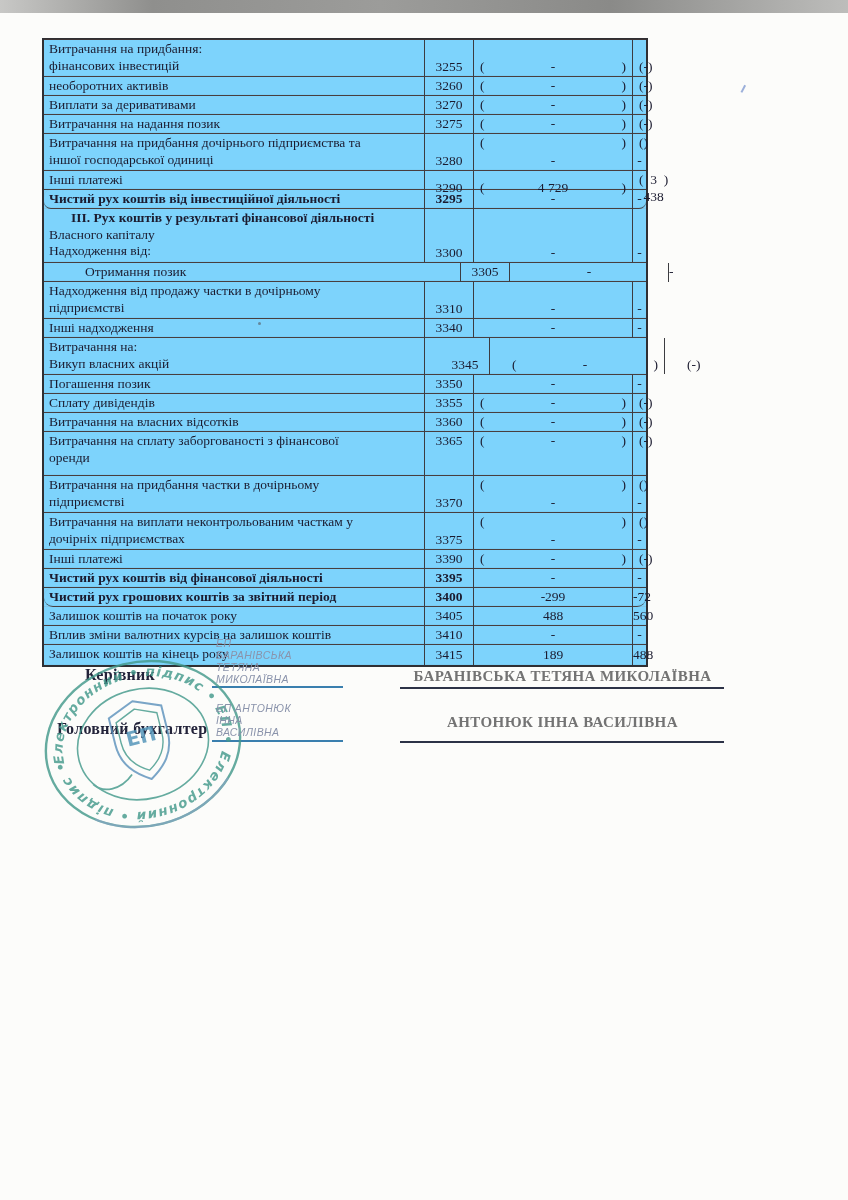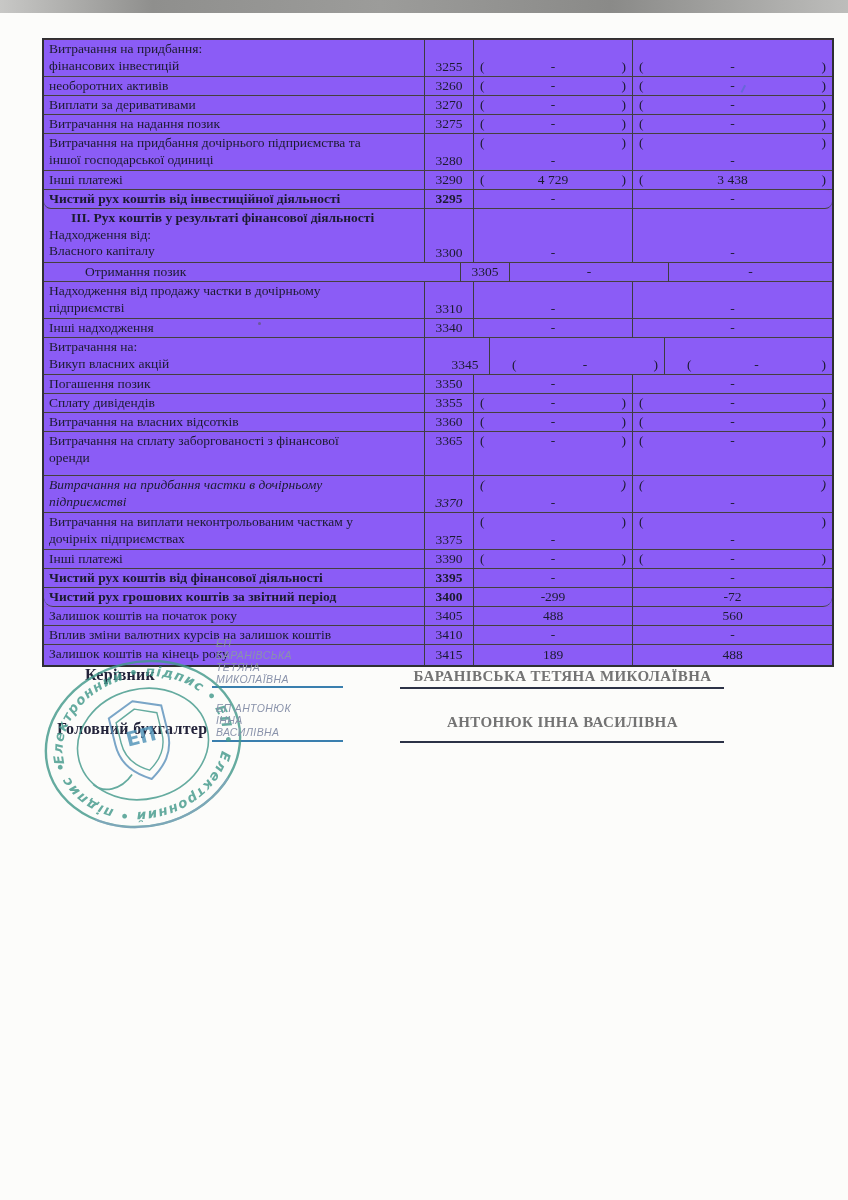--- a/index.html
+++ b/index.html
@@ -1,22 +1,22 @@
 <!DOCTYPE html>
 <html><head>
 <meta charset="utf-8">
 <style>
   html,body{margin:0;padding:0;background:#e8e8e6;}
   .page{position:relative;width:848px;height:1200px;background:#fcfcfa;overflow:hidden;
         font-family:"Liberation Serif","DejaVu Serif",serif;color:#1b1b2f;}
   .scan-band{position:absolute;left:0;top:0;width:848px;height:13px;
         background:linear-gradient(90deg,#c8c8c6,#8f8f8d 18%,#9c9c9a 45%,#8a8a88 72%,#bdbdbb);}
   
-  .tbl{position:absolute;left:42px;top:38px;width:792px;border:2px solid #2f2f33;box-sizing:border-box;
-       background:#8b5cf6;}
+  .tbl{position:absolute;left:42px;top:38px;width:606px;border:2px solid #2f2f33;box-sizing:border-box;
+       background:#7dd3fc;}
   .trow{display:grid;grid-template-columns:381px 49px 159px 1fr;border-bottom:1px solid #3c3c40;
         box-sizing:border-box;box-shadow:0 -1px 0 rgba(188,86,58,.10), inset 0 -1px 0 rgba(84,160,188,.10);}
   .trow:last-child{border-bottom:none;}
   .trow.bold .lline,.trow.bold .codetxt{font-weight:700;}
   .c{box-sizing:border-box;min-width:0;}
   .lbl{border-right:1px solid #3c3c40;padding:1px 4px 0 5px;display:flex;flex-direction:column;justify-content:flex-start;}
   .lline{font-size:13.5px;line-height:16.5px;white-space:nowrap;overflow:hidden;}
   .lline.b{font-weight:700;}
   .lline.ind{padding-left:22px;}
   .codecell{border-right:1px solid #3c3c40;display:flex;flex-direction:column;align-items:center;padding:1px 0;}
@@ -207,22 +207,22 @@
         <div class="c val pos-center">
           <div class="cline">-</div>
         </div>
         <div class="c val pos-center">
           <div class="cline">-</div>
         </div>
       </div>
       <div class="trow" style="height: 54px;">
         <div class="c lbl">
           <div class="lline b ind">ІІІ. Рух коштів у результаті фінансової діяльності</div>
+          <div class="lline">Власного капіталу</div>
           <div class="lline">Надходження від:</div>
-          <div class="lline">Власного капіталу</div>
         </div>
         <div class="c codecell pos-bottom">
           <div class="codetxt">3300</div>
         </div>
         <div class="c val pos-bottom">
           <div class="cline">-</div>
         </div>
         <div class="c val pos-bottom">
           <div class="cline">-</div>
         </div>
@@ -367,21 +367,21 @@
           </div>
         </div>
         <div class="c val pos-top">
           <div class="pline">
             <div class="ptk">(</div>
             <div class="mid">-</div>
             <div class="ptk">)</div>
           </div>
         </div>
       </div>
-      <div class="trow" style="height: 37px; font-style: italic;">
+      <div class="trow" style="height: 37px;">
         <div class="c lbl">
           <div class="lline">Витрачання на придбання частки в дочірньому</div>
           <div class="lline">підприємстві</div>
         </div>
         <div class="c codecell pos-bottom">
           <div class="codetxt">3370</div>
         </div>
         <div class="c val pos-split">
           <div class="pline">
             <div class="ptk">(</div>

